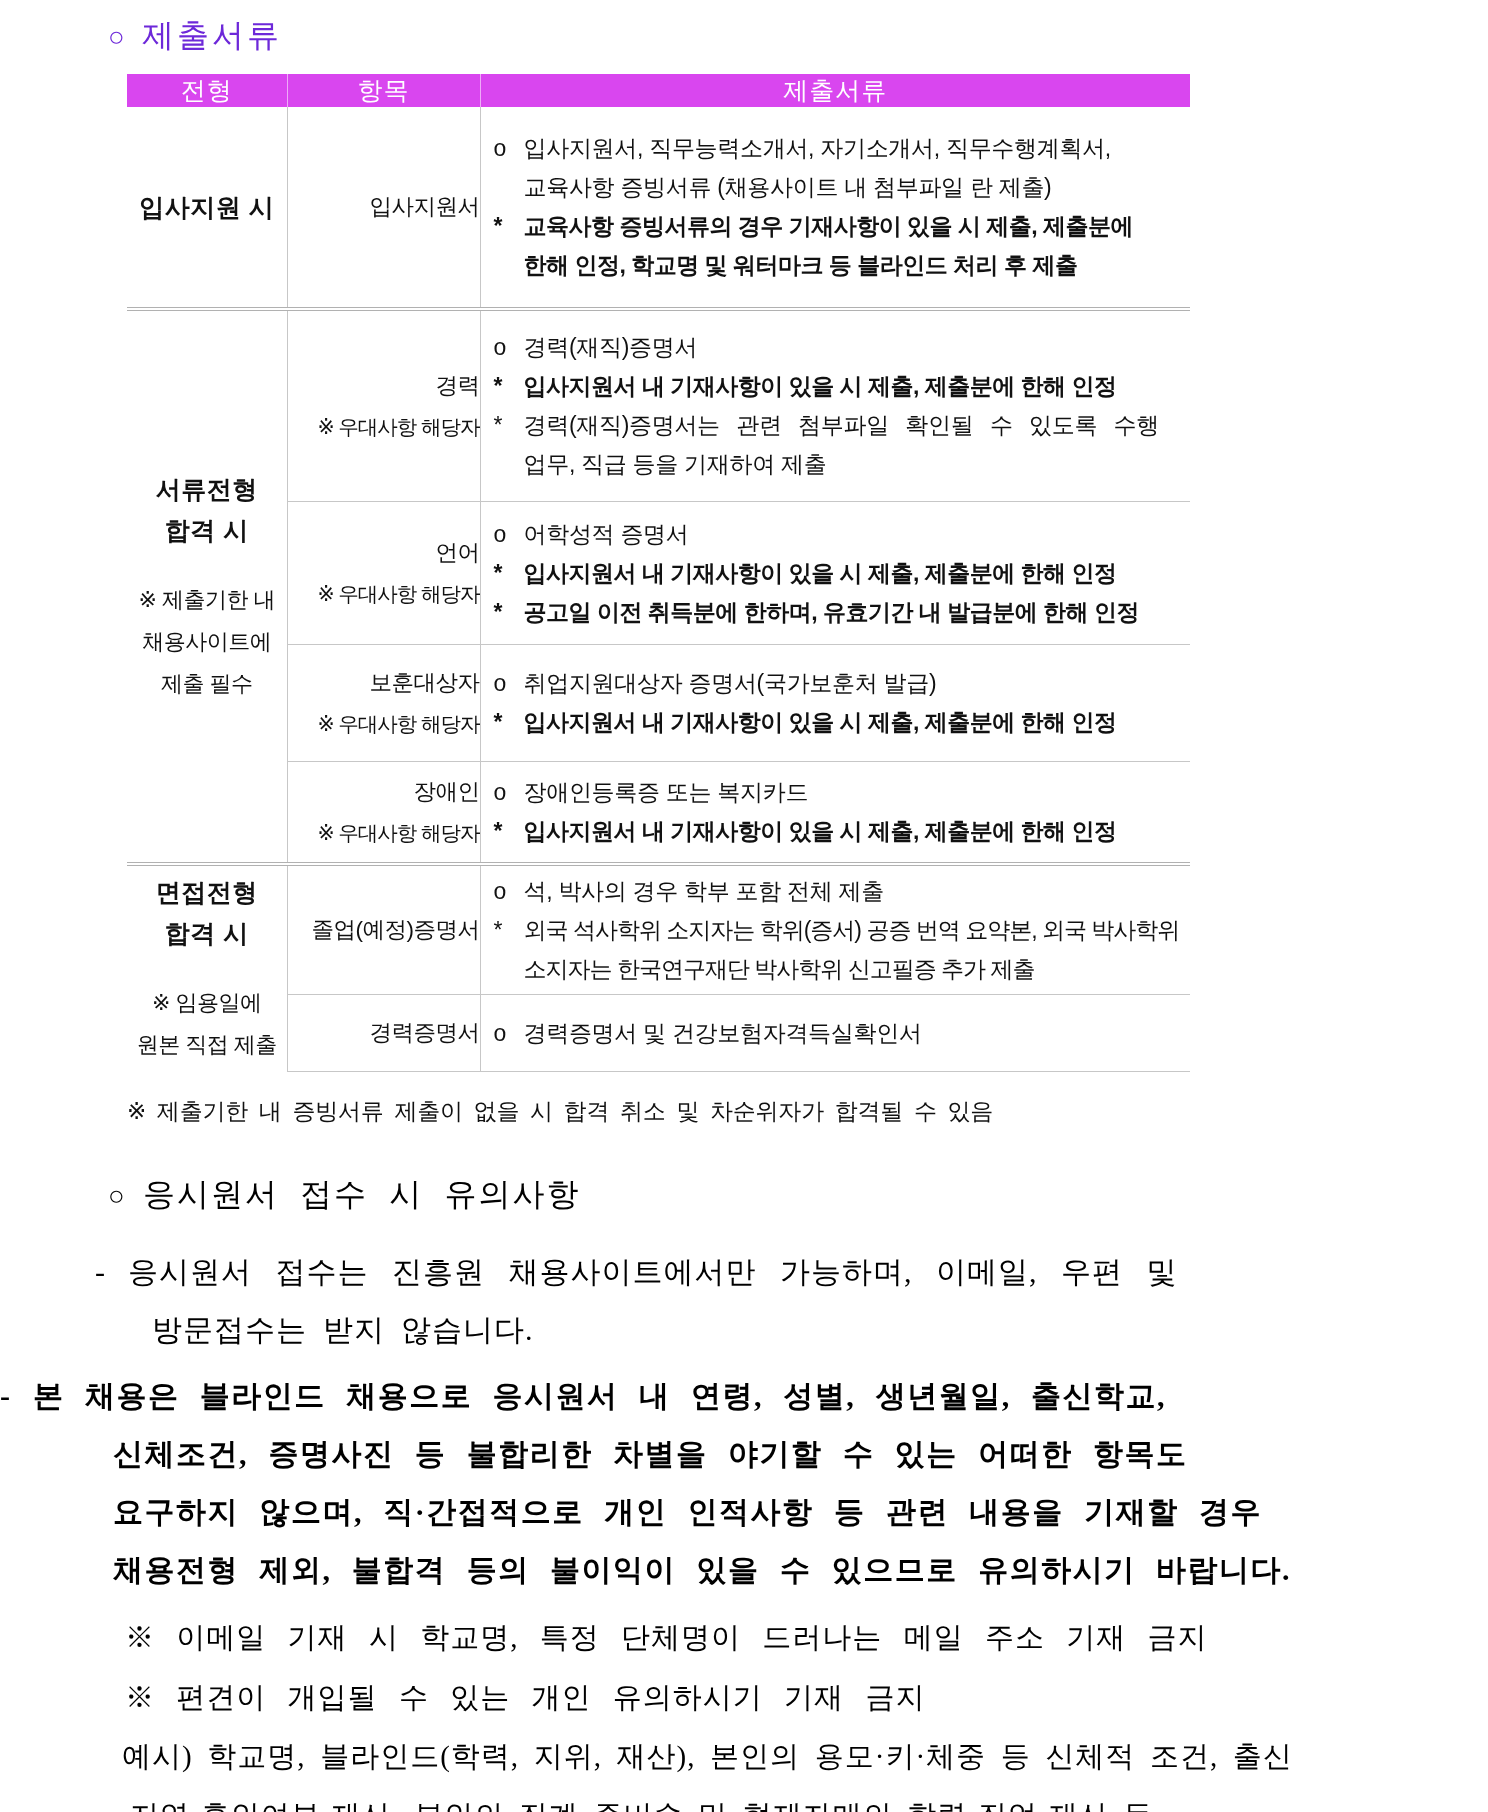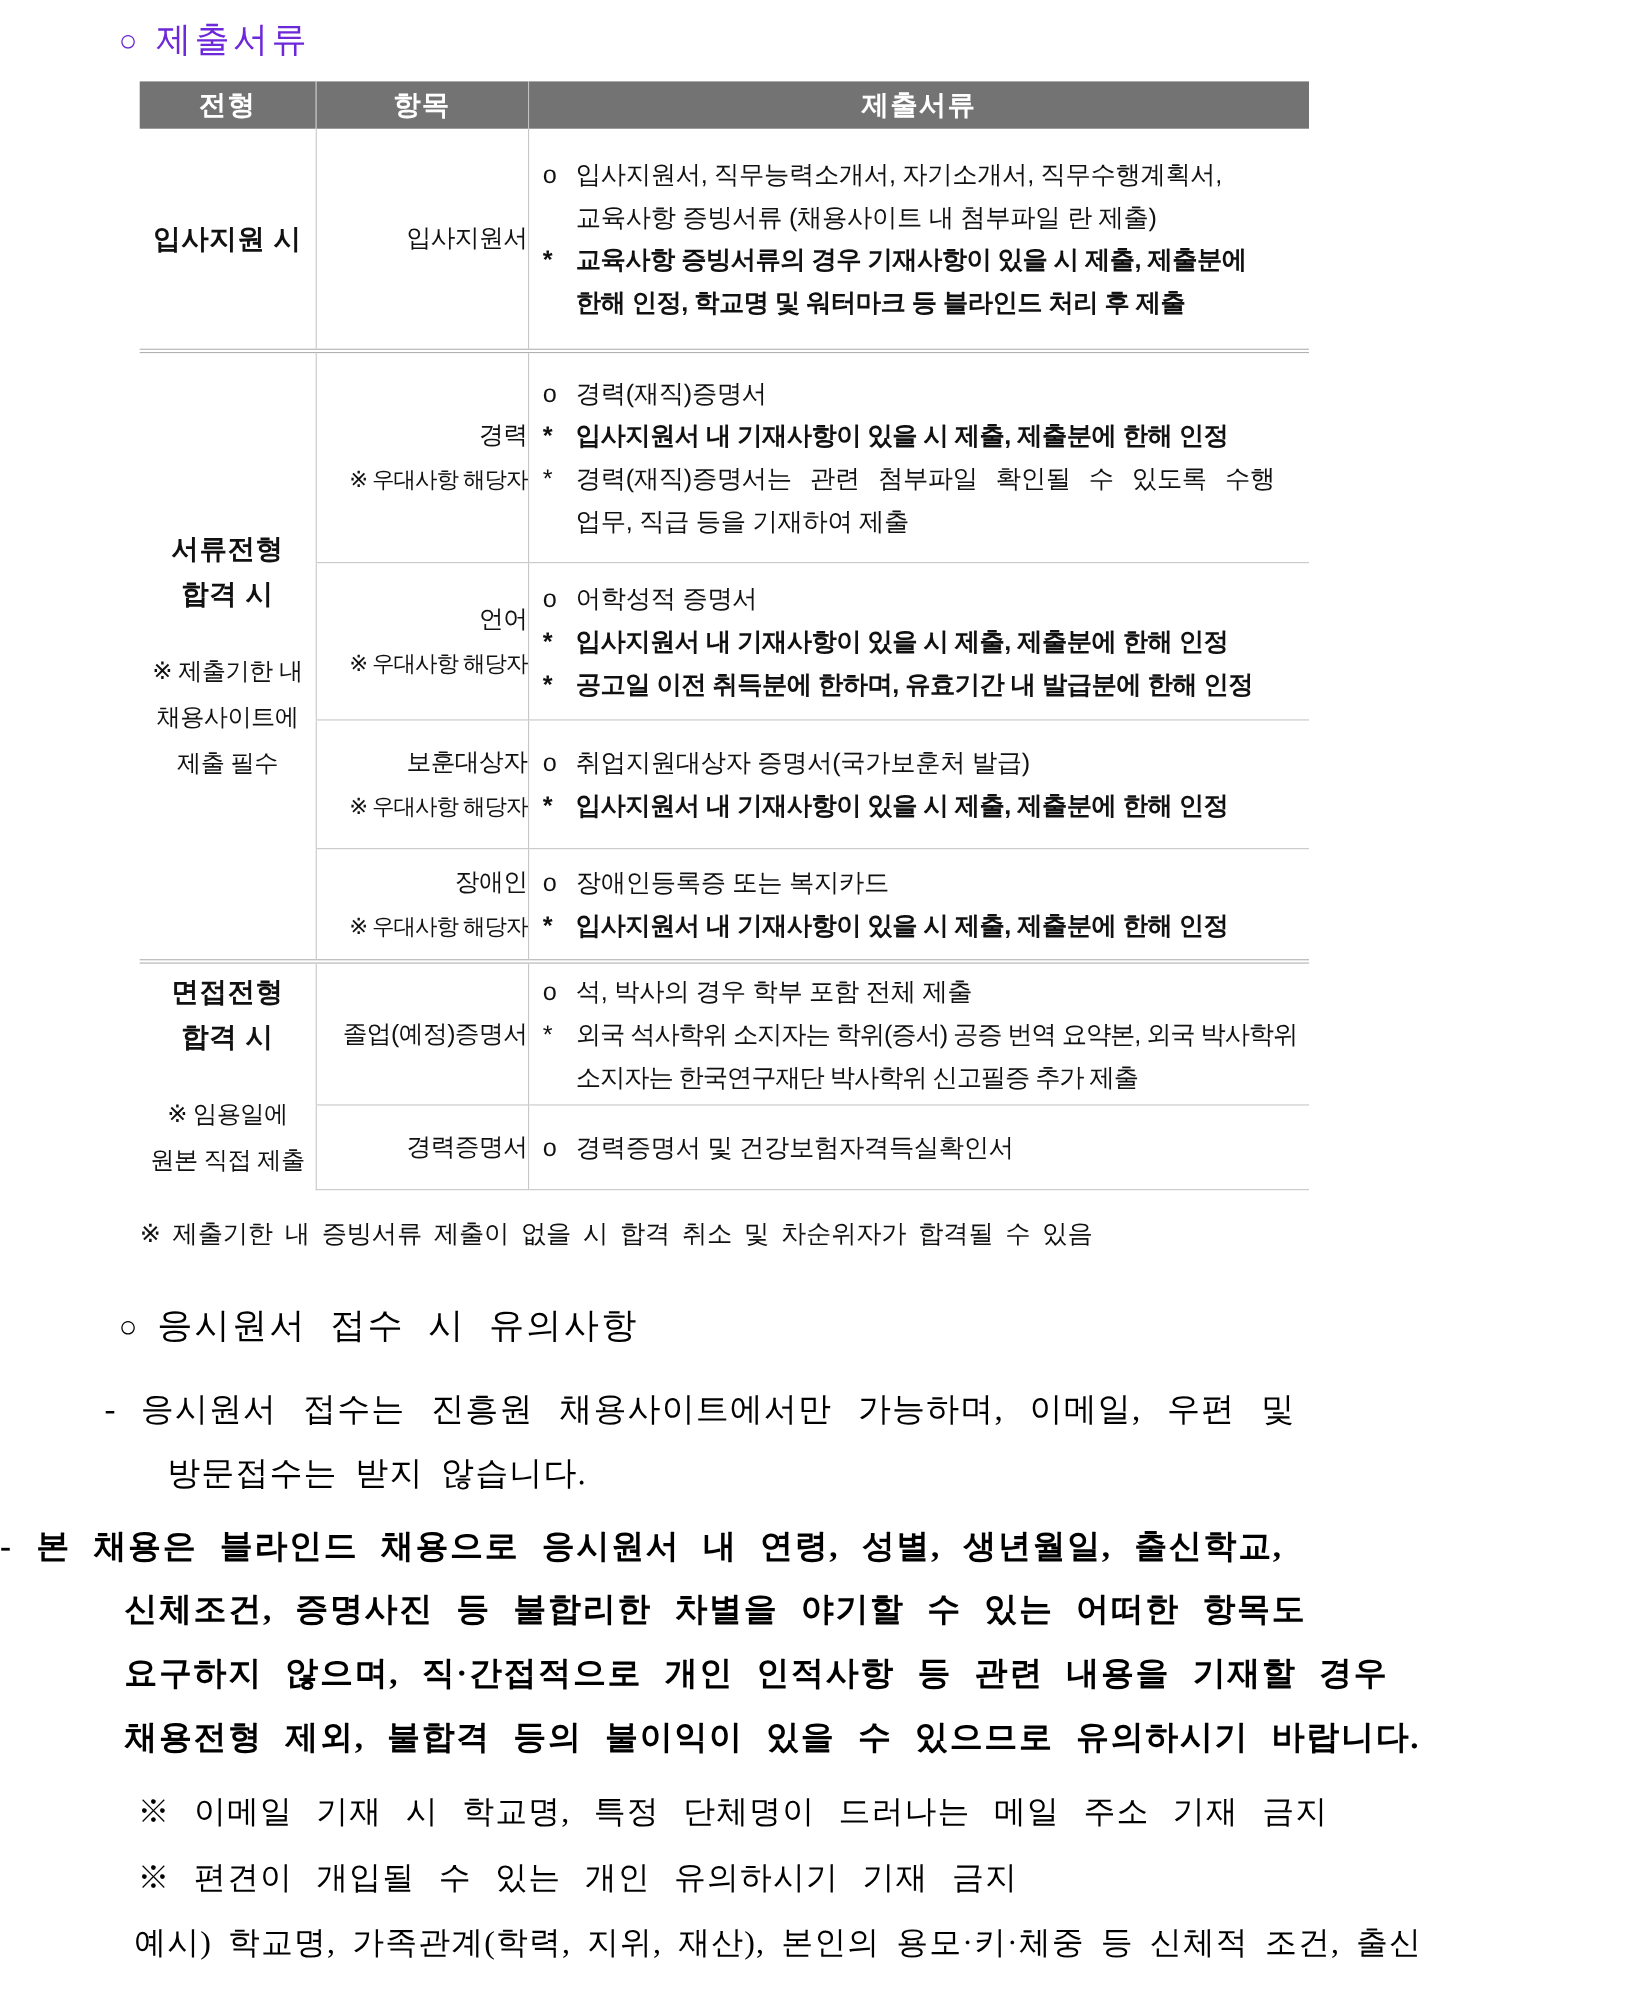--- a/index.html
+++ b/index.html
@@ -13,22 +13,22 @@
     font-family:"Liberation Serif","DejaVu Serif",serif;
     font-size:32px;letter-spacing:3px;color:#6d28d9;
   }
   .doc-title .bullet{margin-right:14px;font-size:28px;}
   
   table.sub{
     border-collapse:collapse;table-layout:fixed;
     margin:16px 0 0 127px;width:1063px;
   }
   table.sub th{
-    background:#737373;color:#fff;font-weight:700;font-size:25px;
-    height:43px;padding:0;text-align:center;letter-spacing:1px;
+    background:#d946ef;color:#fff;font-weight:400;font-size:25px;
+    height:33px;padding:0;text-align:center;letter-spacing:1px;
   }
   table.sub th + th{border-left:1px solid rgba(255,255,255,.55);}
   table.sub td{border-top:1px solid #c7c7c7;padding:0;vertical-align:middle;}
   tr.r-first td{border-top:none;}
   tr.g-start td{border-top:4px double #b1b1b1;}
   tr.r-last td{border-bottom:1px solid #c7c7c7;}
   td.item,td.content{border-left:1px solid #c7c7c7;}
   
   tr.h200 td{height:200px;} tr.h190 td{height:190px;} tr.h142 td{height:142px;}
   tr.h116 td{height:116px;} tr.h100 td{height:100px;} tr.h128 td{height:128px;}
@@ -217,16 +217,16 @@
     <div class="nl cont">요구하지 않으며, 직·간접적으로 개인 인적사항 등 관련 내용을 기재할 경우</div>
     <div class="nl cont">채용전형 제외, 불합격 등의 불이익이 있을 수 있으므로 유의하시기 바랍니다.</div>
   </div>
 
   <div class="subnotes">
     <div class="nl">※ 이메일 기재 시 학교명, 특정 단체명이 드러나는 메일 주소 기재 금지</div>
     <div class="nl">※ 편견이 개입될 수 있는 개인 유의하시기 기재 금지</div>
   </div>
 
   <div class="example">
-    <div class="nl l0">예시) 학교명, 가족관계(학력, 지위, 재산), 본인의 용모·키·체중 등 신체적 조건, 출신</div>
+    <div class="nl l0">예시) 학교명, 블라인드(학력, 지위, 재산), 본인의 용모·키·체중 등 신체적 조건, 출신</div>
     <div class="nl l1">지역·혼인여부·재산, 본인의 직계 존비속 및 형제자매의 학력·직업·재산 등</div>
   </div>
 </div>
 
 </body></html>

